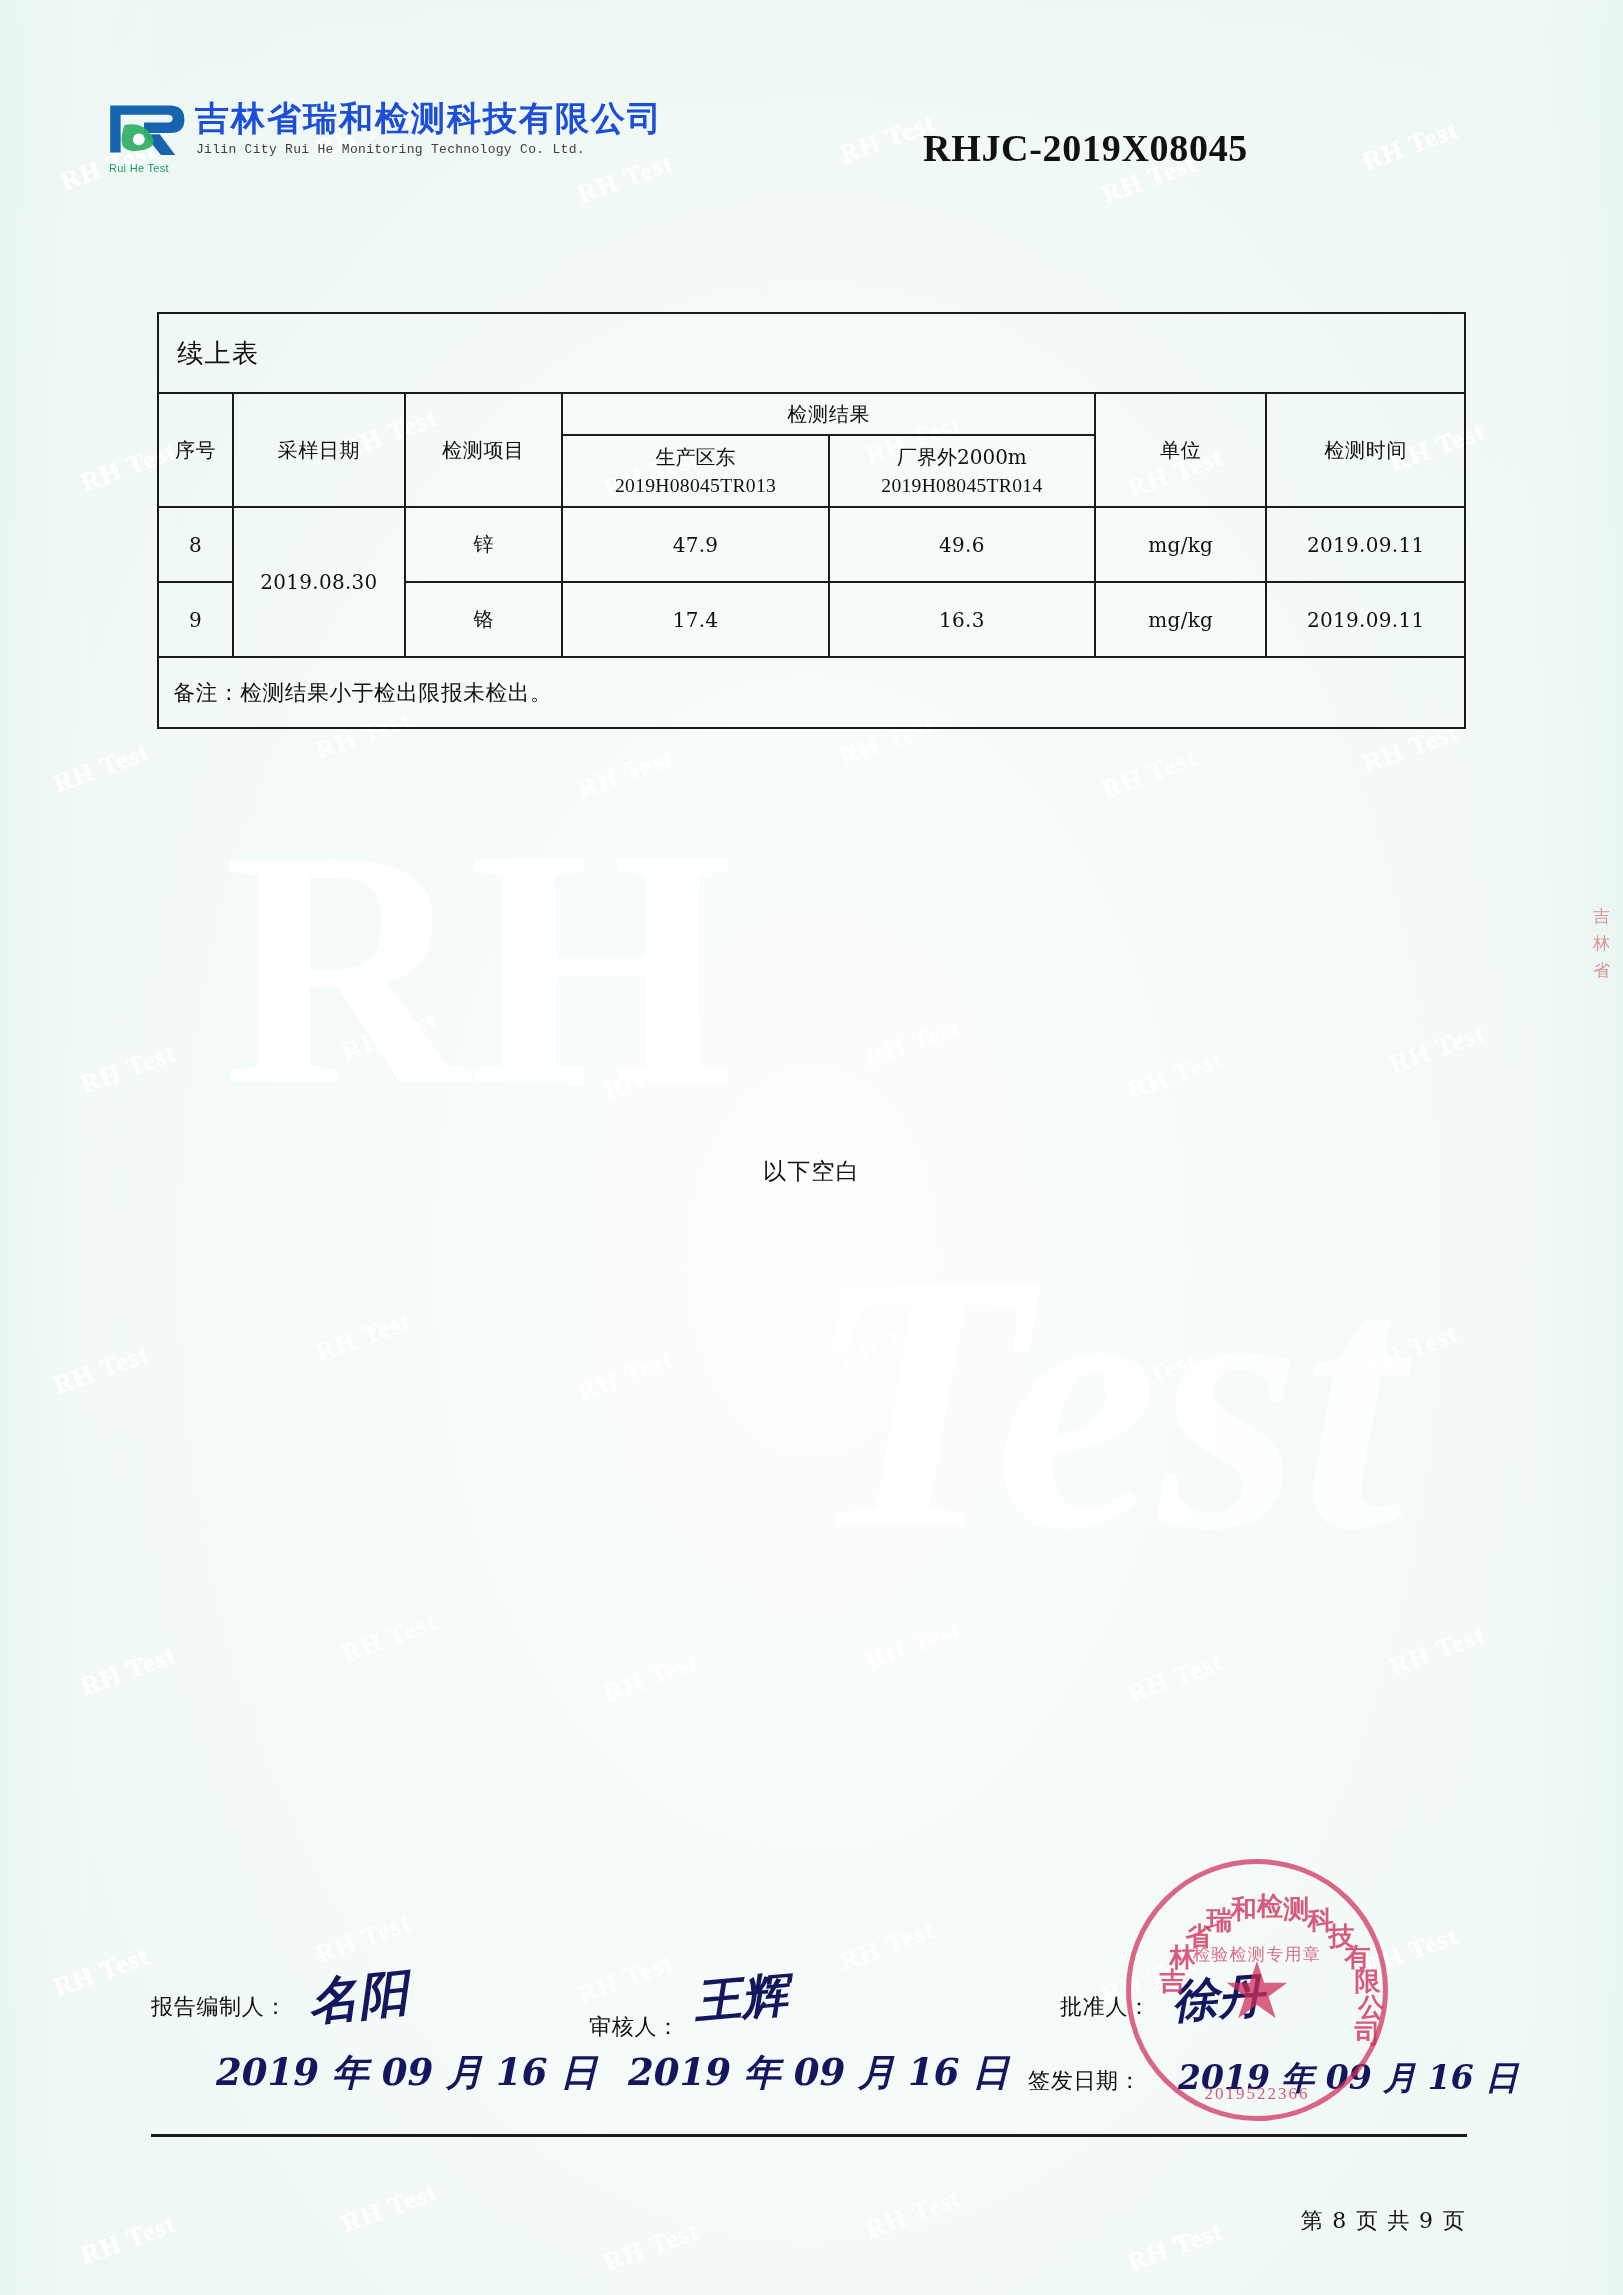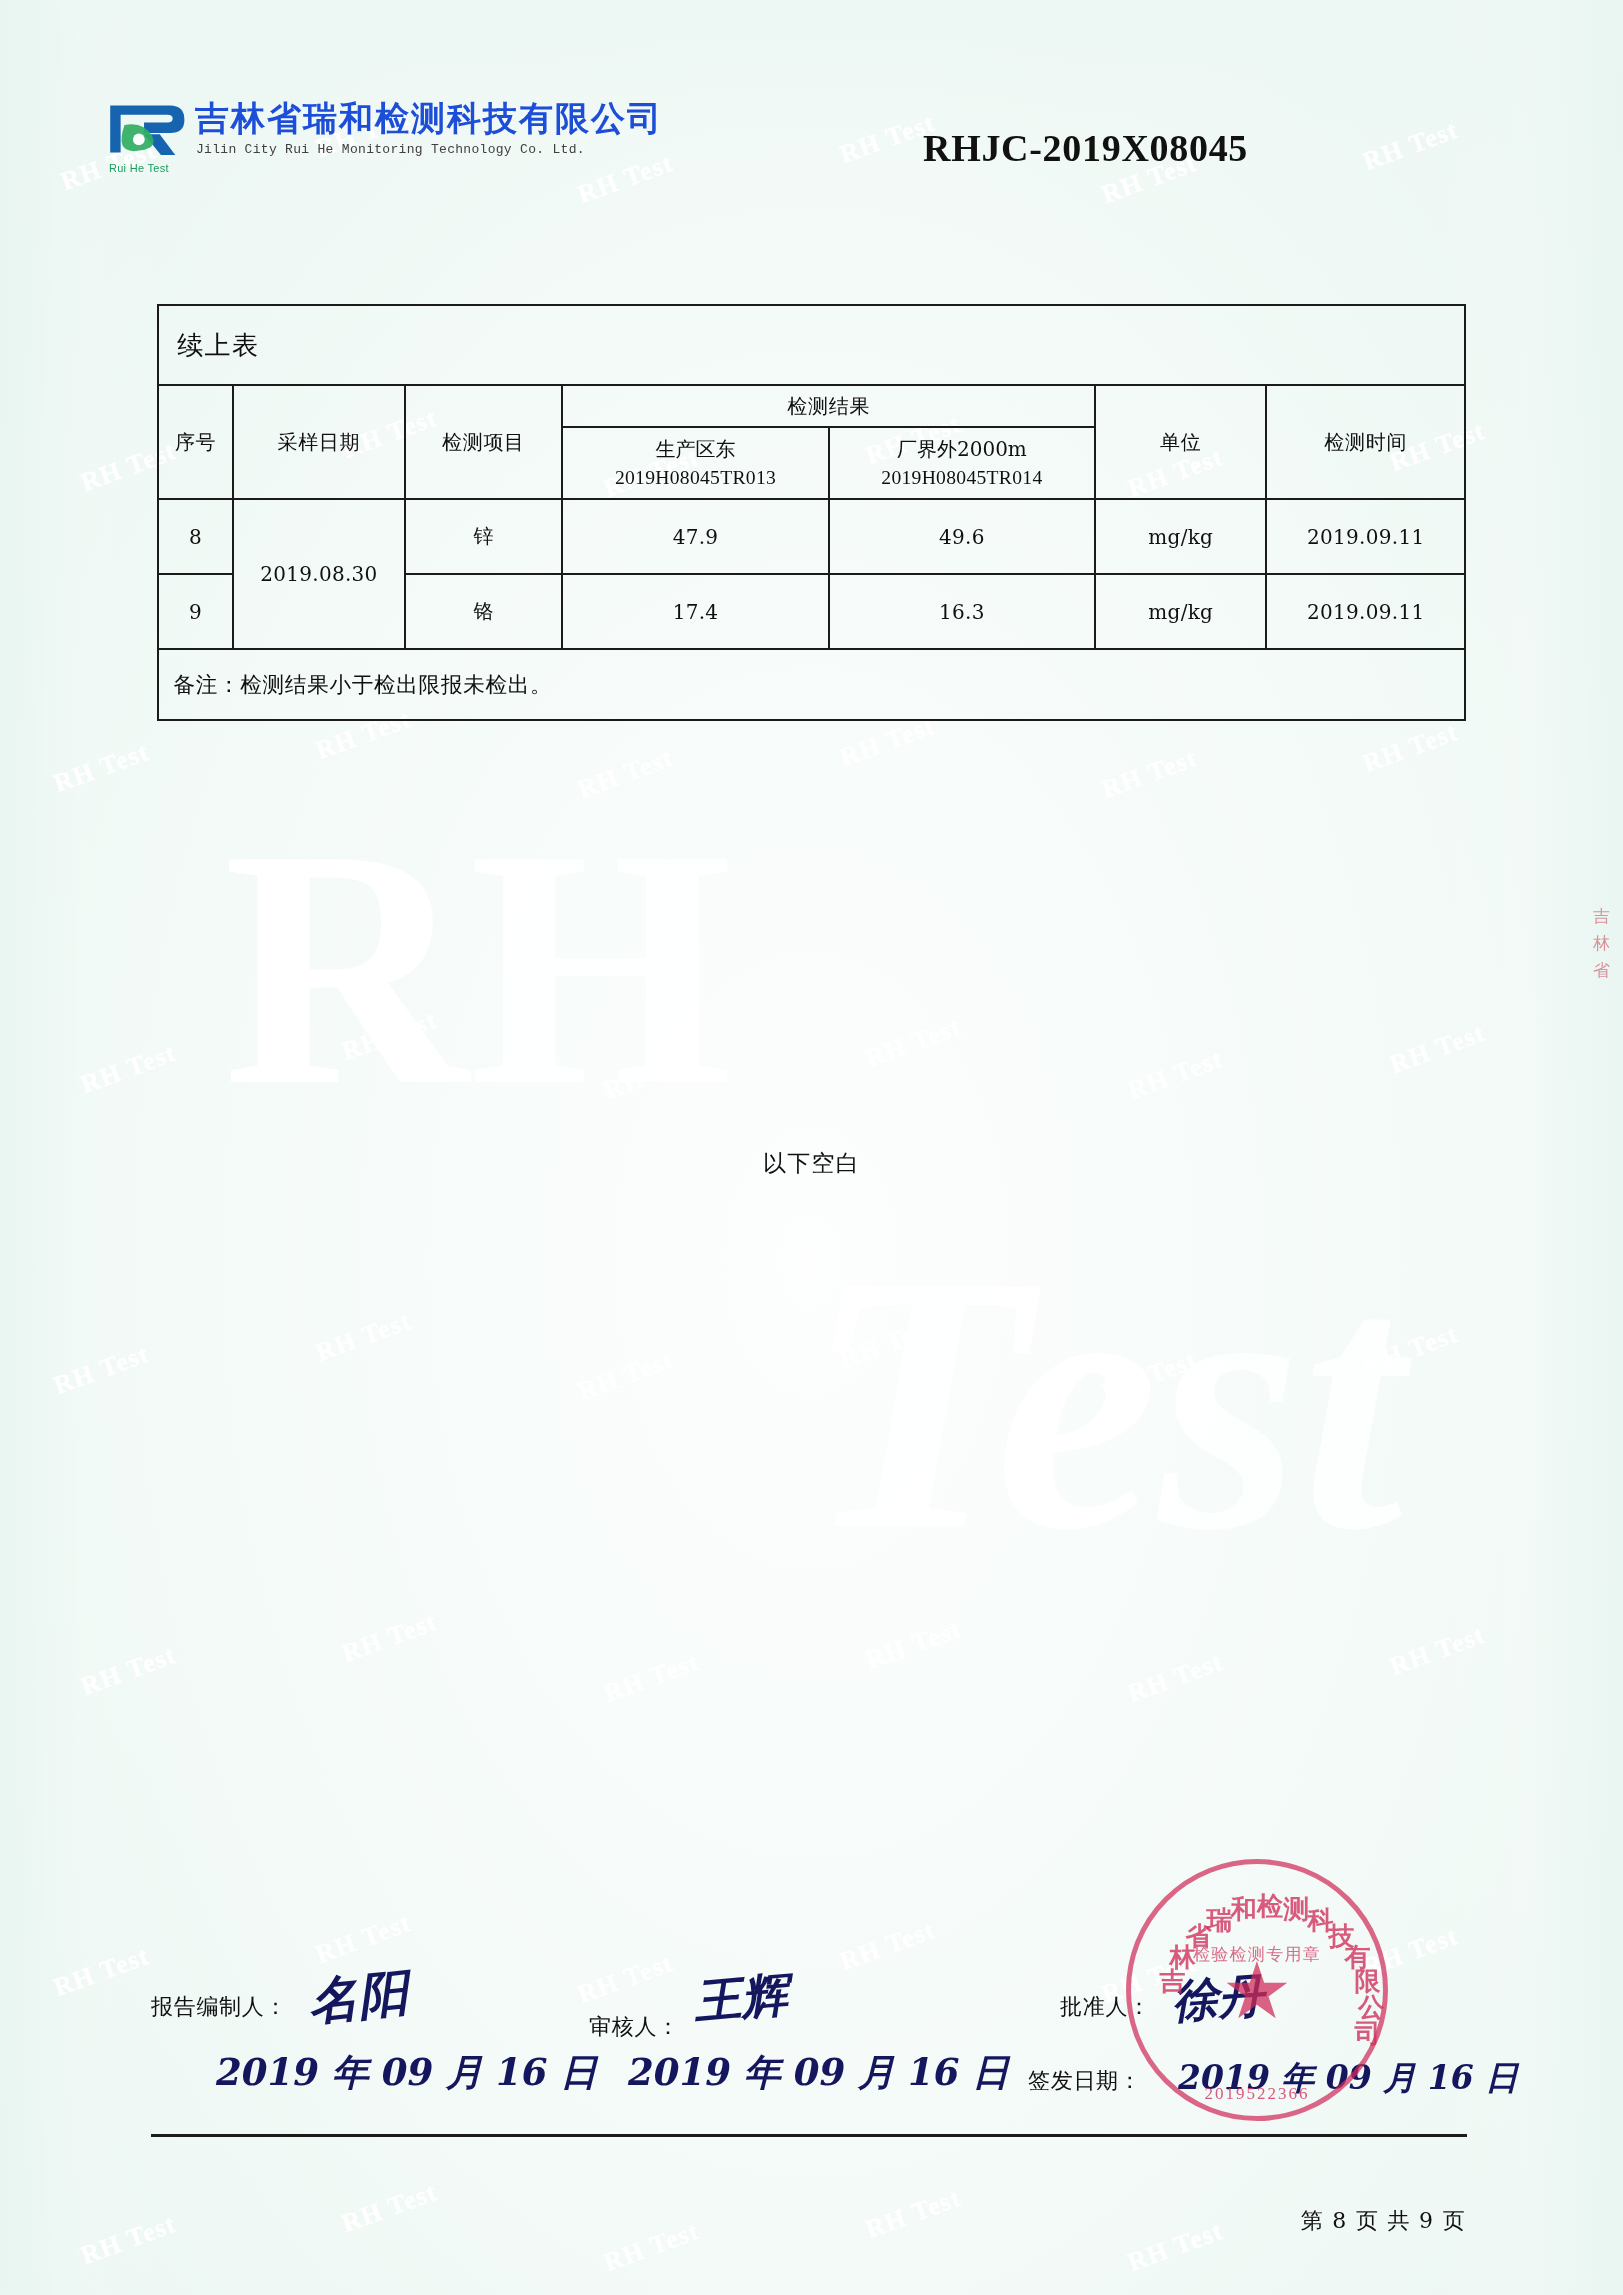--- a/index.html
+++ b/index.html
@@ -113,21 +113,21 @@
     font-weight: bold;
     color: #111111;
     letter-spacing: 0.7px;
     white-space: nowrap;
   }
 
   
   .table-wrap {
     position: absolute;
     left: 157px;
-    top: 304px;
+    top: 312px;
     width: 1309px;
   }
   table.report {
     width: 100%;
     border-collapse: collapse;
     table-layout: fixed;
     background: transparent;
   }
   table.report td, table.report th {
     border: 2px solid #1b1b1b;

